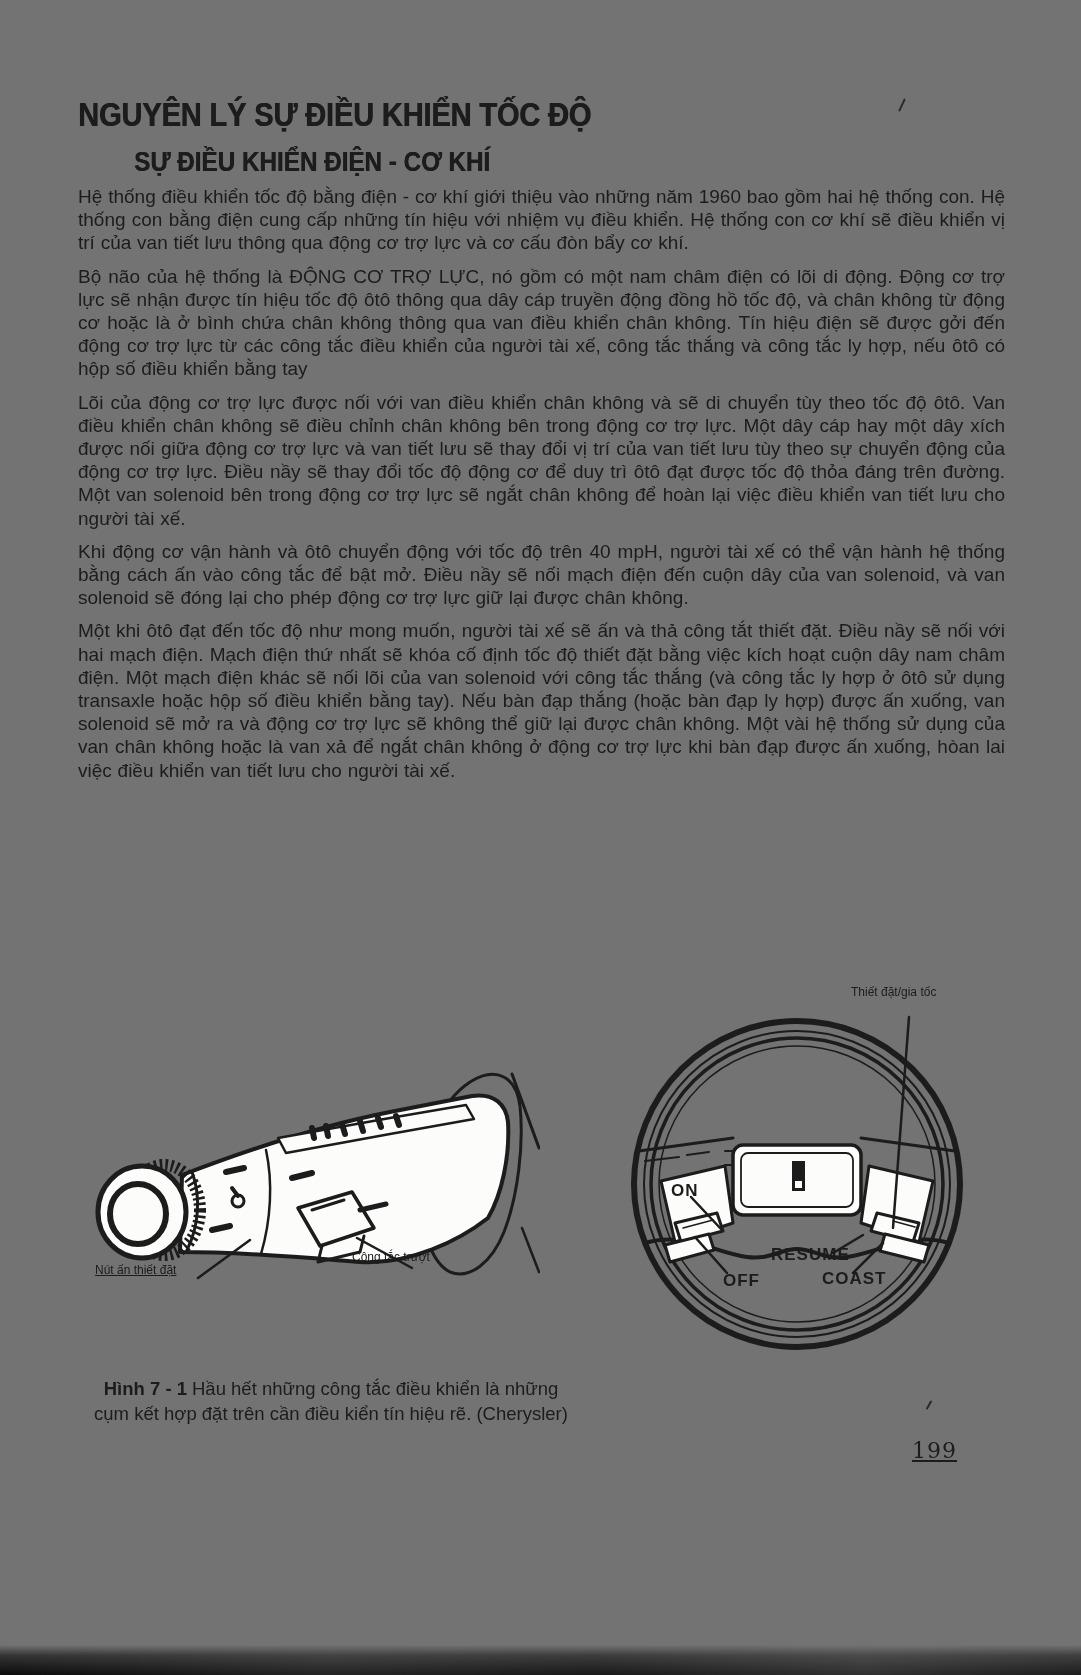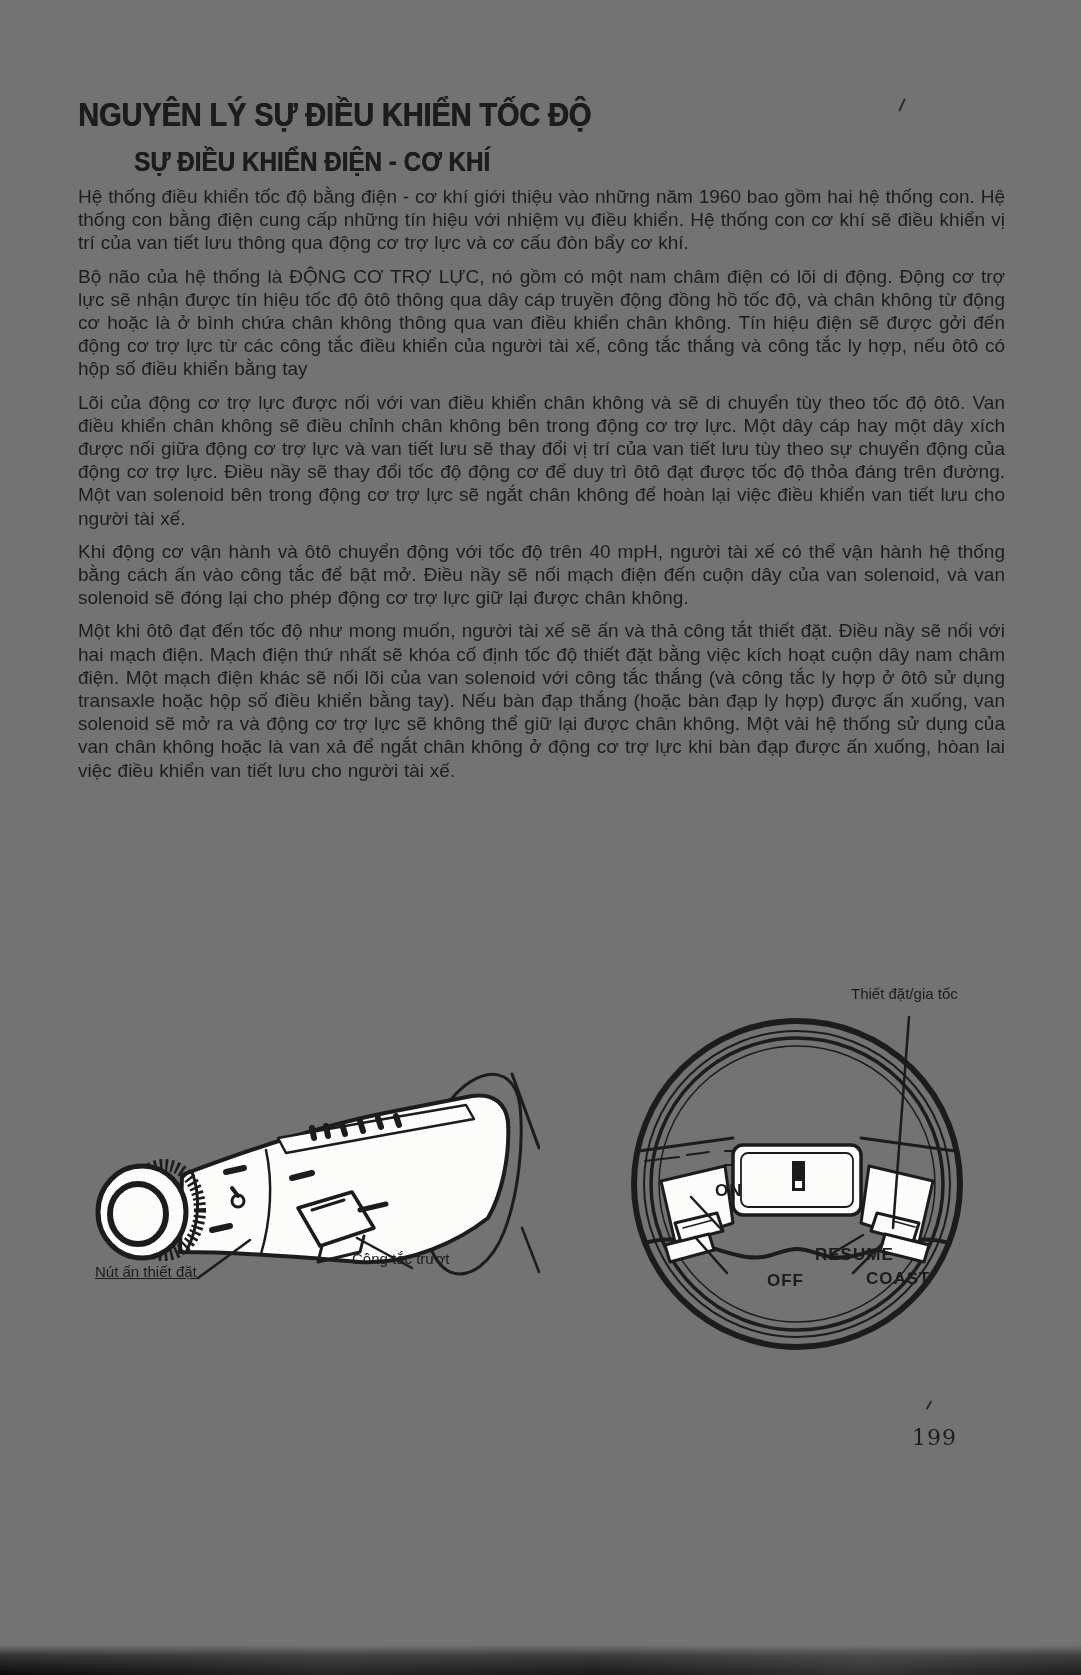--- a/index.html
+++ b/index.html
@@ -43,29 +43,28 @@
     margin:10px 0 0 0;
     word-spacing:0.5px;
   }
   .figure-area{
     position:absolute;left:0;top:905px;width:1081px;height:640px;
   }
   .fig{position:absolute;}
   .fig svg{display:block;}
   .fig-label{
     position:absolute;
-    font-size:15px;
+    font-size:12px;
     white-space:nowrap;
     color:#1c1c1c;
   }
   .wheel-switch-label{
     font-size:17px;
     font-weight:600;
     letter-spacing:1px;
-    margin-left:44px;
   }
   .caption{
     position:absolute;
     font-size:18.5px;
     line-height:24.5px;
     text-align:center;
   }
   .caption .cap-label{font-weight:bold;margin-right:5px;}
   .page-number{
     position:absolute;
@@ -191,21 +190,24 @@
           <path d="M278,288 L308,258" stroke-width="2.5"></path>
         </g>
       </svg>
       <span class="fig-label" style="left:276px;top:0px;">Thiết đặt/gia tốc</span>
       <span class="fig-label wheel-switch-label" style="left:96px;top:196px;">ON</span>
       <span class="fig-label wheel-switch-label" style="left:148px;top:286px;">OFF</span>
       <span class="fig-label wheel-switch-label" style="left:196px;top:260px;">RESUME</span>
       <span class="fig-label wheel-switch-label" style="left:247px;top:284px;">COAST</span>
     </div>
 
-
-    <div class="page-number" style="left:912px;top:520px;">199</div>
+    <div class="caption" style="left:88px;top:472px;width:486px;">
+      <span class="cap-label">Hình 7 - 1</span><span>Hầu hết những công tắc điều khiển là những cụm kết hợp đặt trên cần điều kiển tín hiệu rẽ. (Cherysler)</span>
+    </div>
+
+    <div class="page-number" style="left:912px;top:533px;text-decoration:underline;">199</div>
   </div>
 
   <div class="scan-mark" style="left:901px;top:98px;height:14px;transform:rotate(25deg);"></div>
   <div class="scan-mark" style="left:928px;top:1400px;height:10px;transform:rotate(30deg);"></div>
   <div class="scan-edge"></div>
 
 </div>
 
 </body></html>

